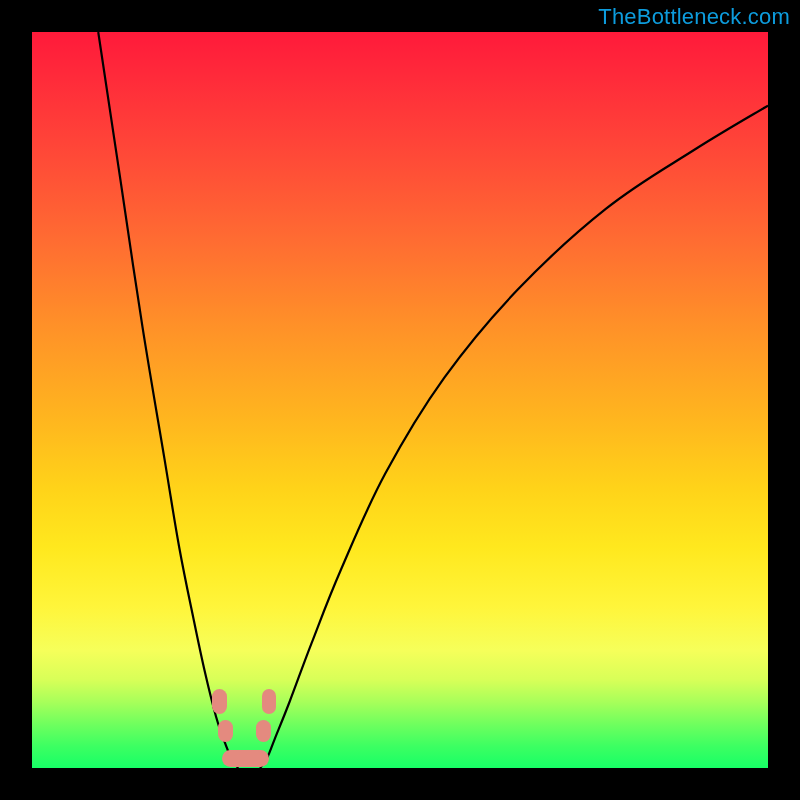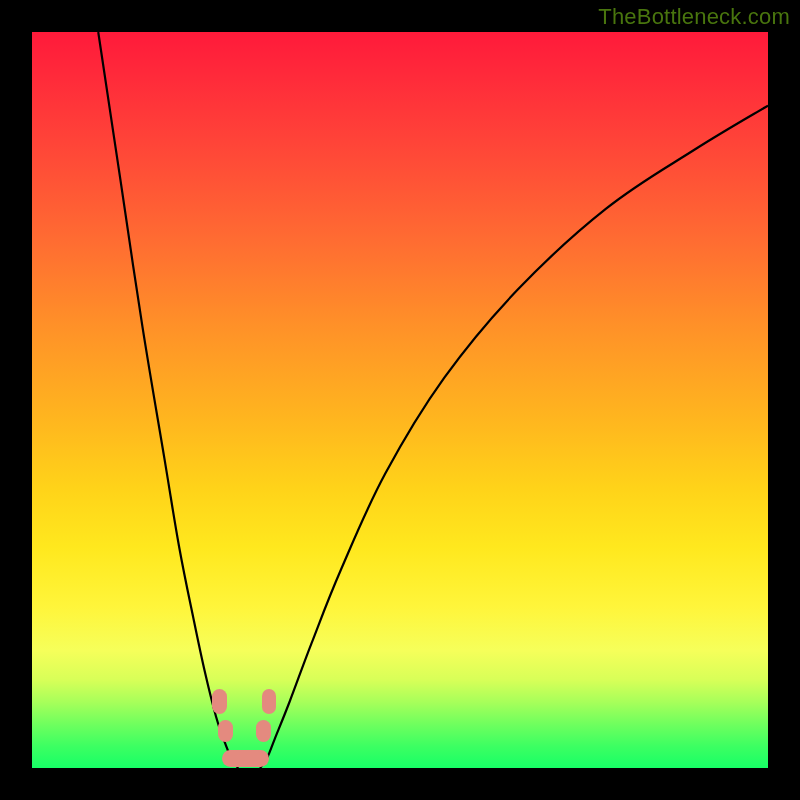--- a/index.html
+++ b/index.html
@@ -41,21 +41,21 @@
       #a8ff5a 91%,
       #70ff5e 94%,
       #3dff62 97%,
       #17ff66 100%
     );
   }
   .watermark {
     position: absolute;
     top: 4px;
     right: 10px;
-    color: #4d7c0f;
+    color: #0ea5e9;
     font-size: 22px;
     font-weight: 500;
     letter-spacing: 0.2px;
     opacity: 0.95;
     user-select: none;
   }
   svg.curves {
     position: absolute;
     left: 0;
     top: 0;

